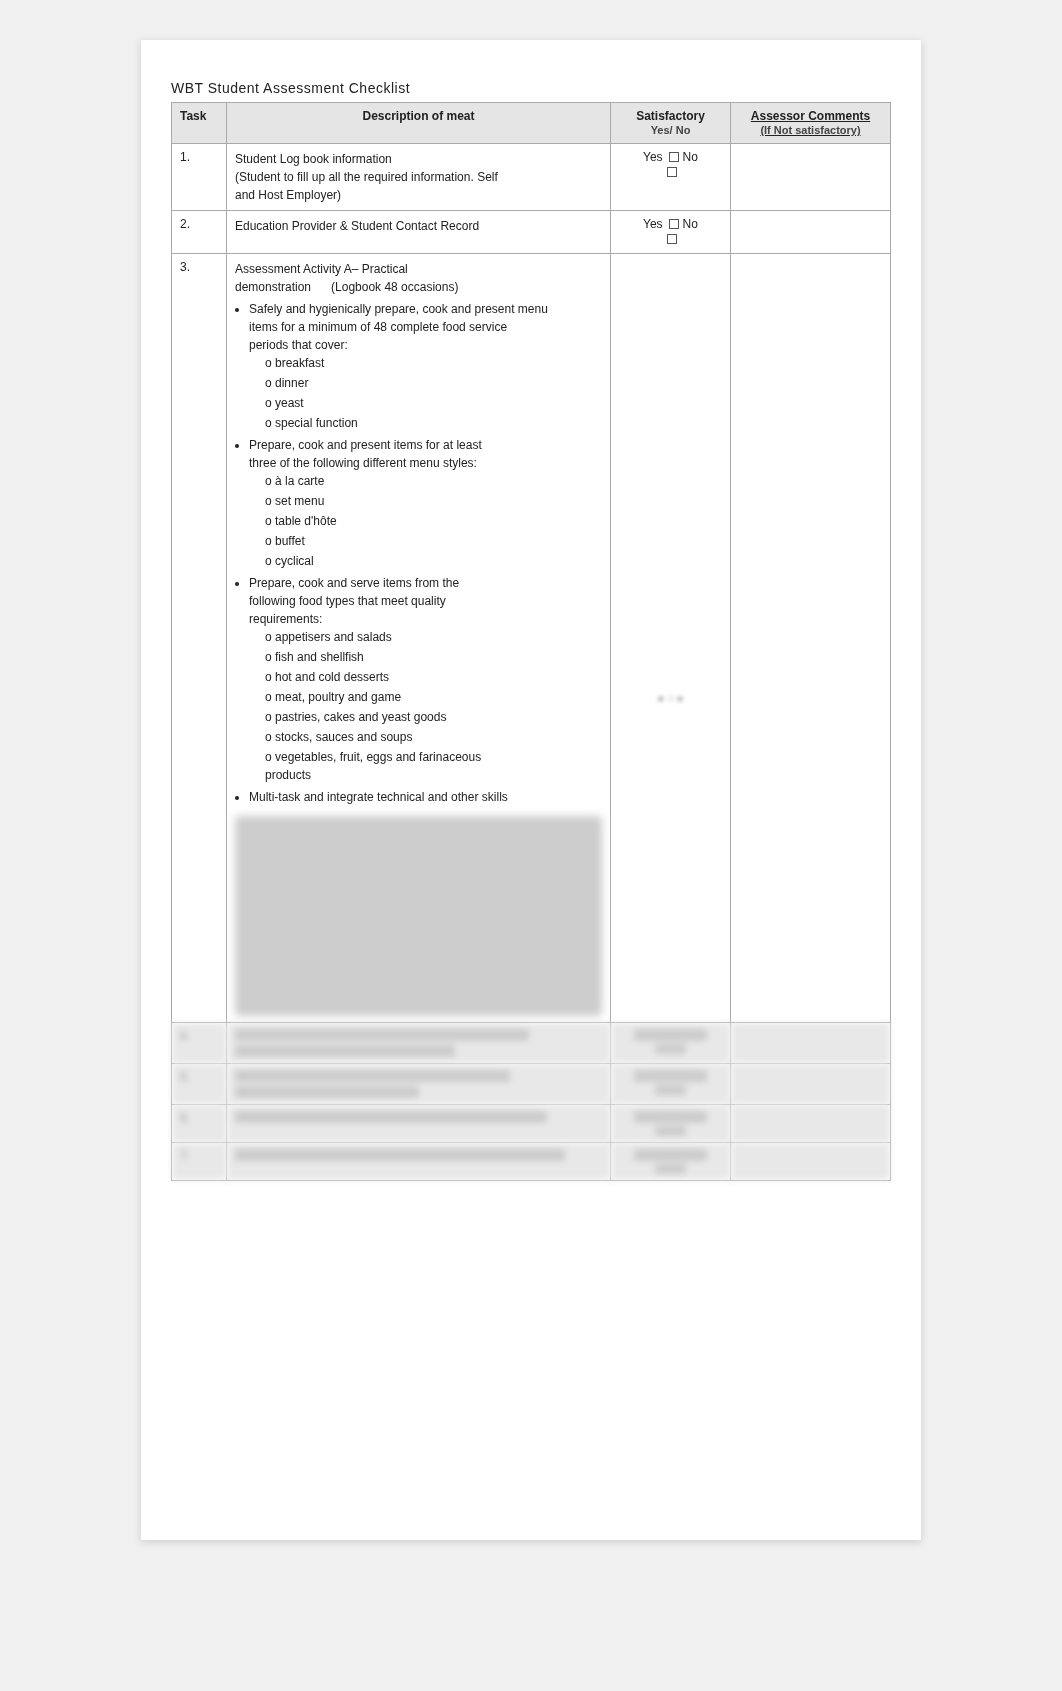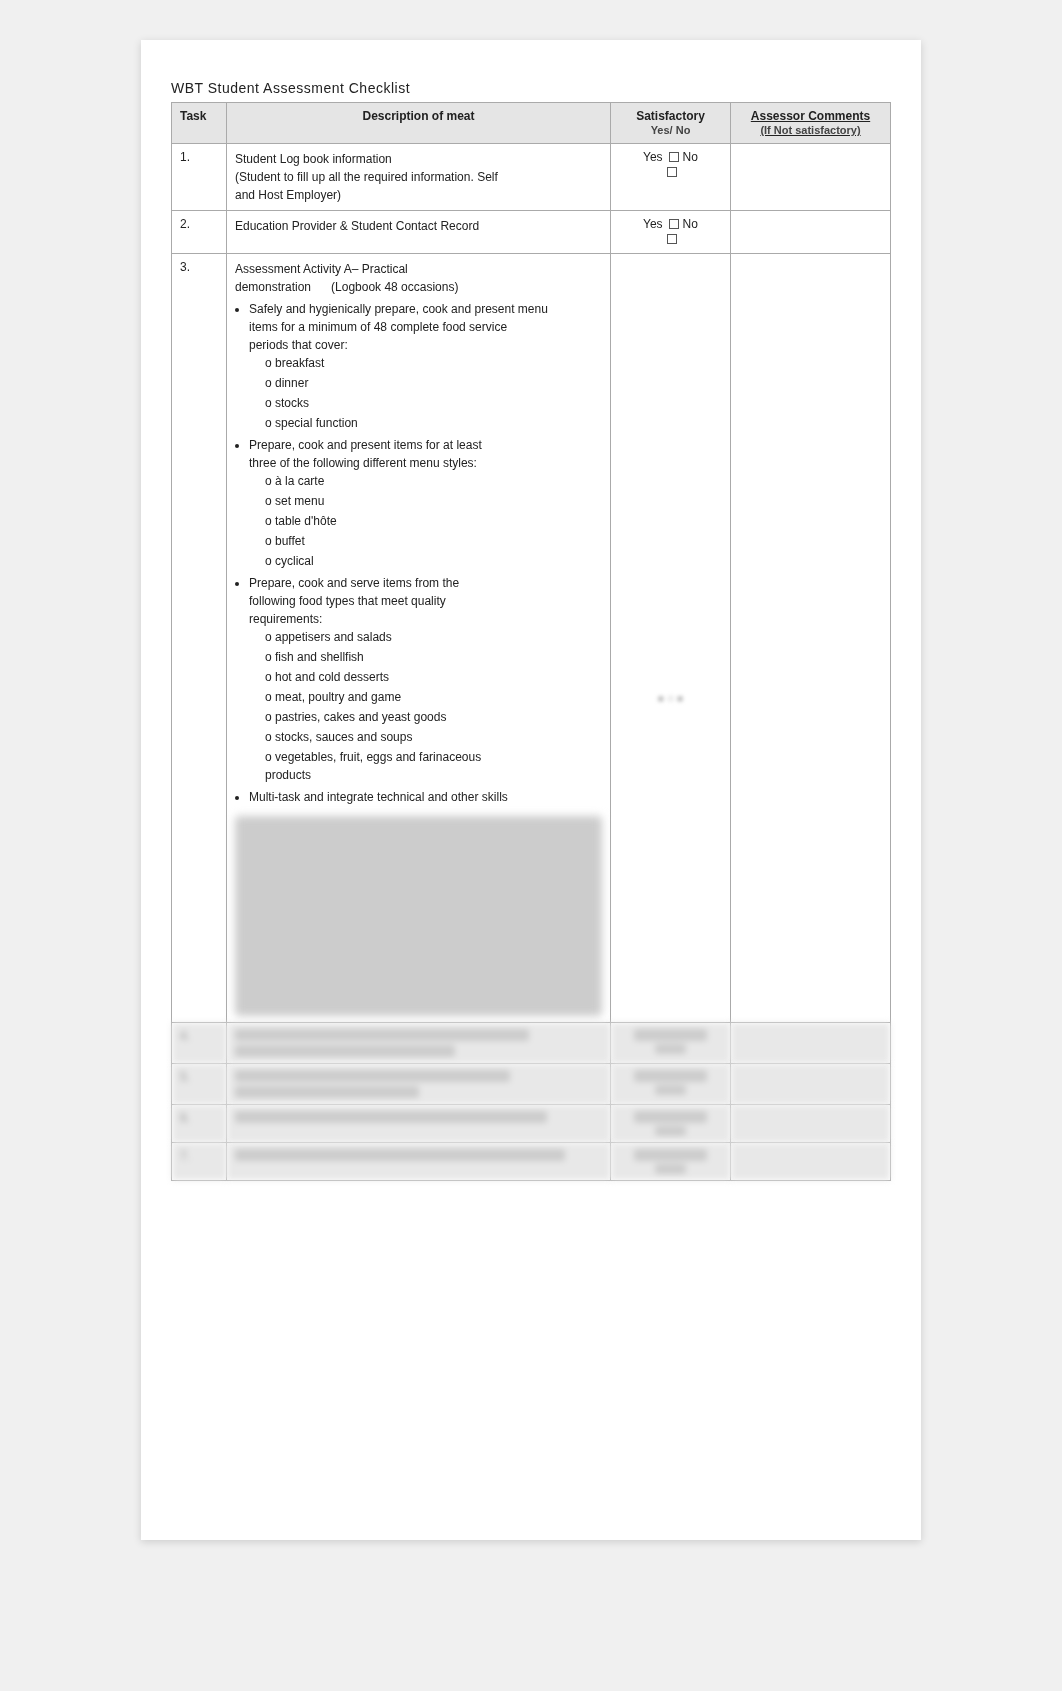--- a/index.html
+++ b/index.html
@@ -140,21 +140,21 @@
         <td class="desc-text">
           Assessment Activity A– Practical<br>
           demonstration &nbsp;&nbsp;&nbsp;&nbsp; (Logbook 48 occasions)<br>
           <ul class="bullet-list" style="margin-left:14px; margin-top:4px;">
             <li>Safely and hygienically prepare, cook and present menu<br>
               items for a minimum of 48 complete food service<br>
               periods that cover:
               <ol class="circle-list">
                 <li>breakfast</li>
                 <li>dinner</li>
-                <li>stocks</li>
+                <li>yeast</li>
                 <li>special function</li>
               </ol>
             </li>
             <li>Prepare, cook and present items for at least<br>
               three of the following different menu styles:
               <ol class="circle-list">
                 <li>à la carte</li>
                 <li>set menu</li>
                 <li>table d'hôte</li>
                 <li>buffet</li>

